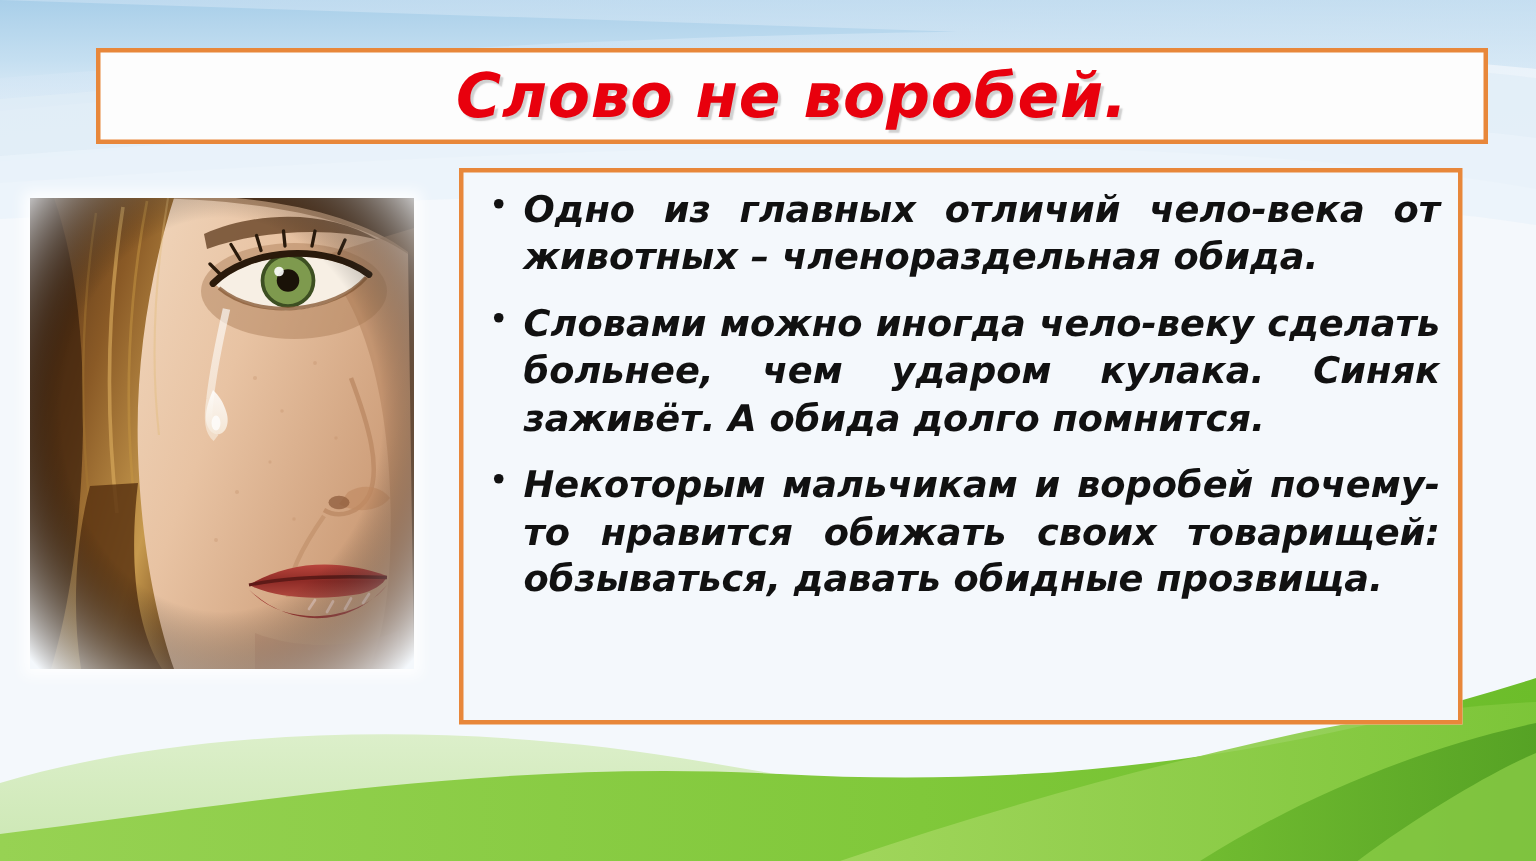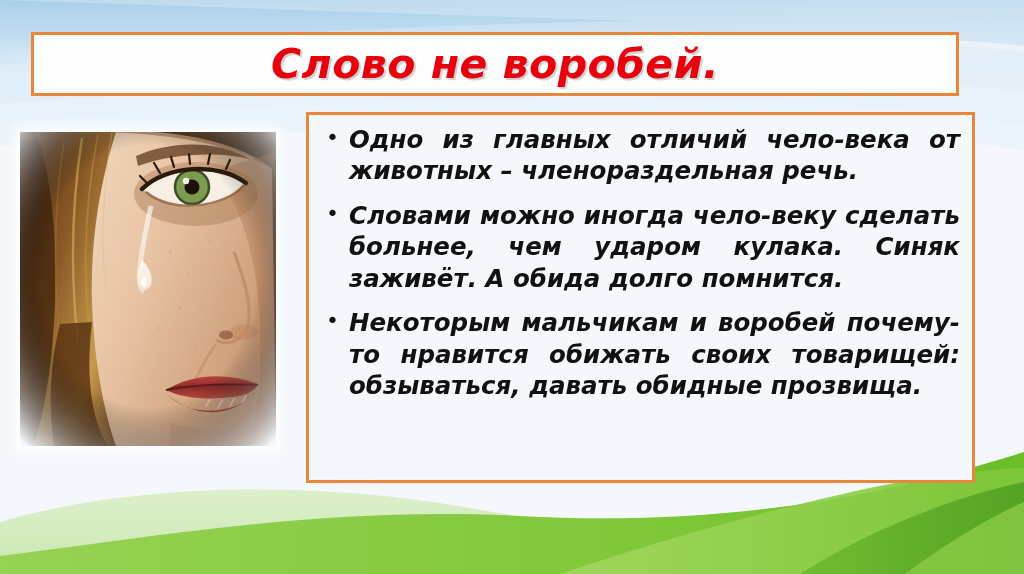--- a/index.html
+++ b/index.html
@@ -29,21 +29,21 @@
     left: 0;
     top: 0;
     width: 1024px;
     height: 574px;
     pointer-events: none;
   }
 
   
   #title-box {
     position: absolute;
-    left: 31px;
+    left: 64px;
     top: 32px;
     width: 928px;
     height: 64px;
     box-sizing: border-box;
     background: #fdfdfd;
     border: 3px solid #e8873a;
     display: flex;
     align-items: center;
     justify-content: center;
     z-index: 5;
@@ -282,21 +282,21 @@
   </div>
 
   <div id="title-box">
     <span id="title-text">Слово не воробей.</span>
   </div>
 
   <div id="content-box">
     <ul id="bullet-list">
       <li class="bullet-item justify-all">
         <span class="bullet-marker">•</span>
-        <span class="bullet-text">Одно из главных отличий чело-века от животных – членораздельная речь.</span>
+        <span class="bullet-text">Одно из главных отличий чело-века от животных – членораздельная обида.</span>
       </li>
       <li class="bullet-item justify-all">
         <span class="bullet-marker">•</span>
         <span class="bullet-text">Словами можно иногда чело-веку сделать больнее, чем ударом кулака. Синяк заживёт. А обида долго помнится.</span>
       </li>
       <li class="bullet-item justify-all">
         <span class="bullet-marker">•</span>
         <span class="bullet-text">Некоторым мальчикам и воробей почему-то нравится обижать своих товарищей: обзываться, давать обидные прозвища.</span>
       </li>
     </ul>

